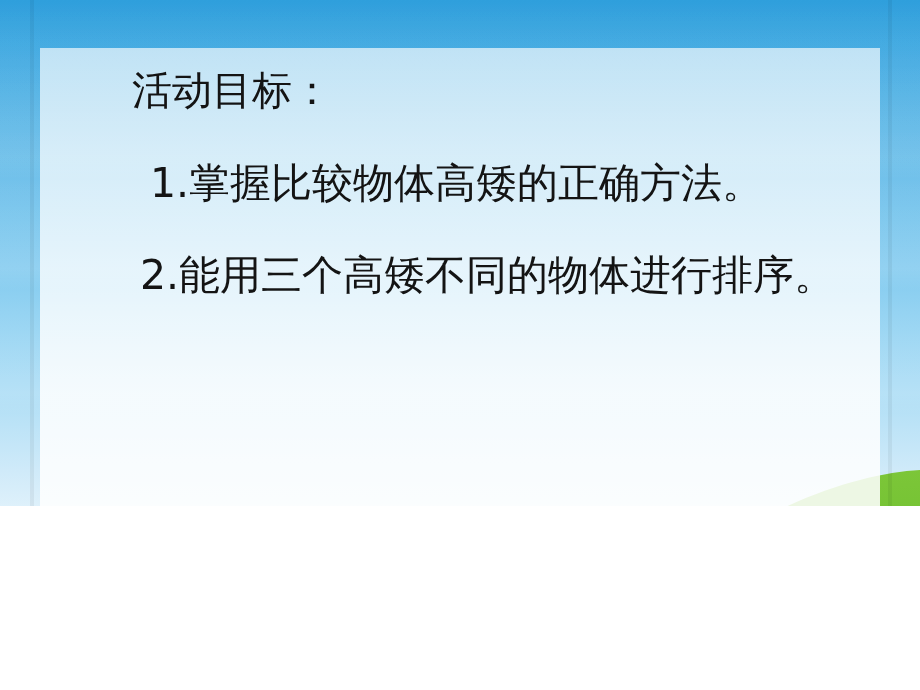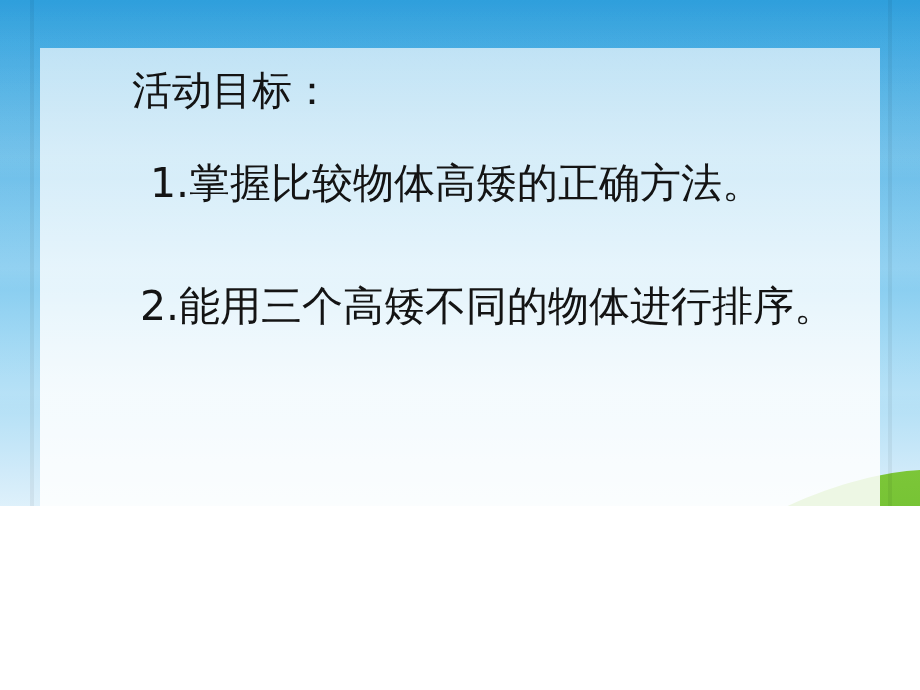--- a/index.html
+++ b/index.html
@@ -107,21 +107,21 @@
   }
 
   .bullet {
     position: absolute;
     font-size: 41px;
     line-height: 1.0;
     color: #141414;
     white-space: nowrap;
   }
   .bullet-1 { left: 110px;  top: 115px; }
-  .bullet-2 { left: 100px; top: 207px; margin-top: 31px; }
+  .bullet-2 { left: 100px; top: 207px; }
   .bullet-3 { left: 97px;  top: 299px; }
 </style>
 </head>
 <body>
 
 <div class="slide">
 
   <div class="sky"></div>
   <div class="cloud-streaks"></div>
 

